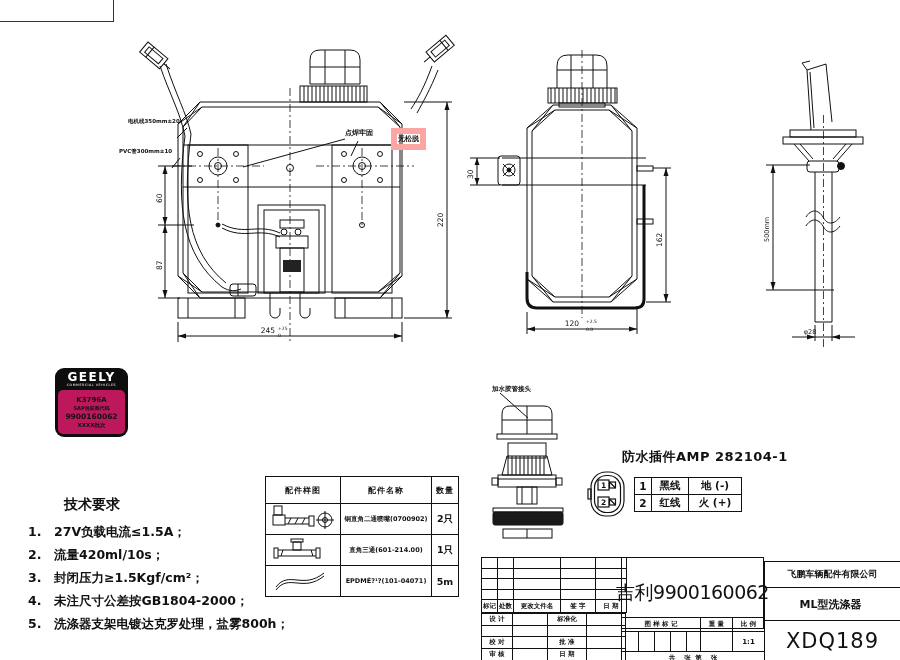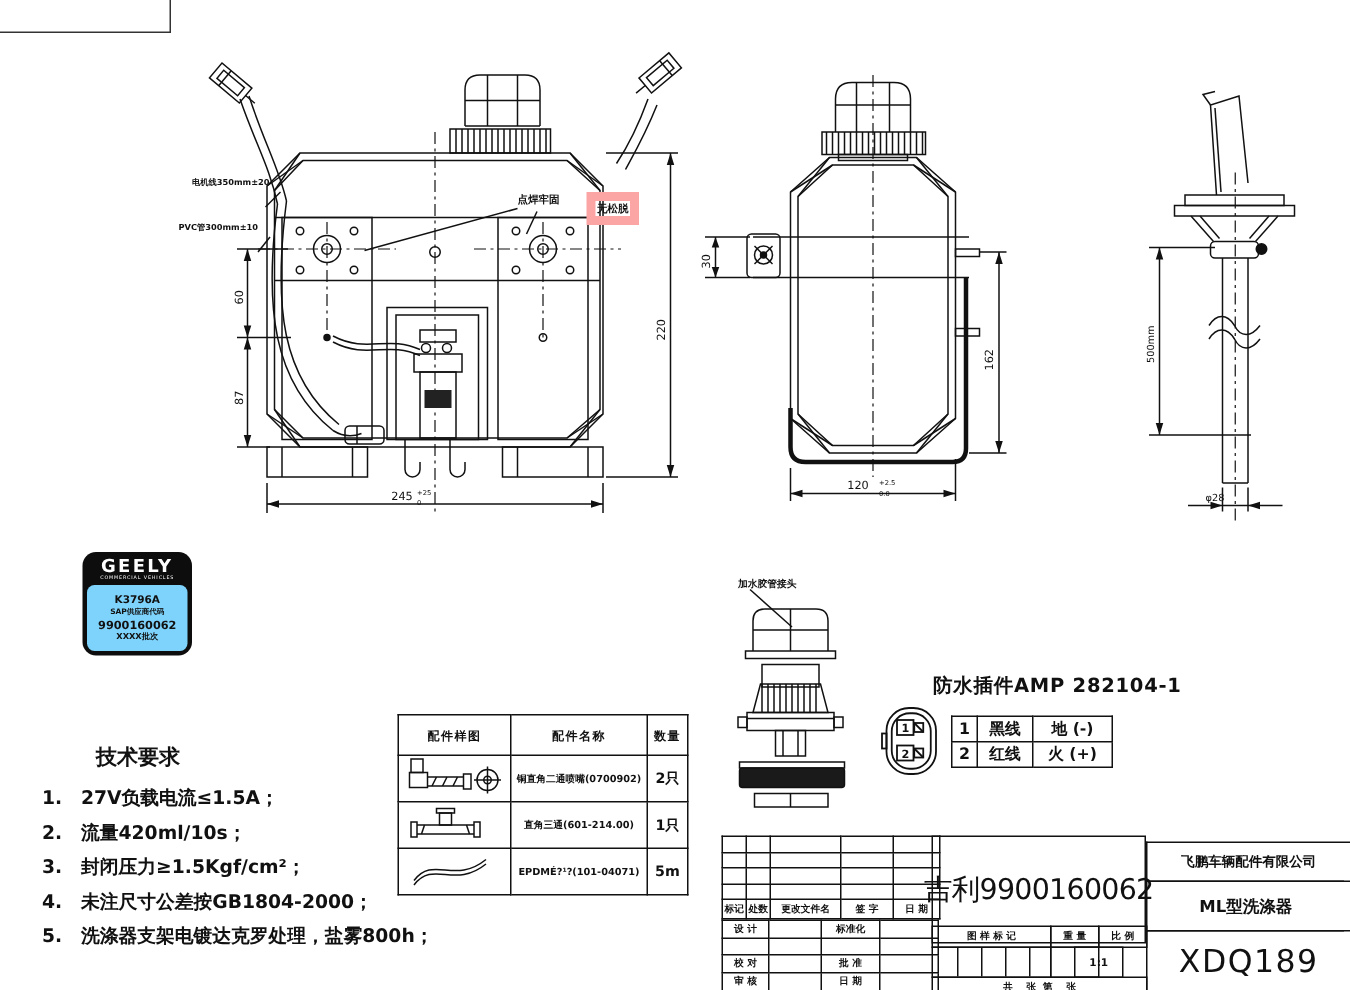--- a/index.html
+++ b/index.html
@@ -28,21 +28,21 @@
   
   .pins{position:absolute;left:634px;top:477px}
   .pins td{border:1.5px solid #111;padding:0;text-align:center;font-size:10.5px;font-weight:bold;height:16px}
   .pins .c1{width:16px}.pins .c2{width:36px}.pins .c3{width:52px}
   .conn-title{position:absolute;left:622px;top:448px;font-size:13px;font-weight:bold;letter-spacing:.5px}
   
   .geely{position:absolute;left:55px;top:368px;width:73px;height:69px;background:#0d0d0d;
          border-radius:9px;box-sizing:border-box;display:flex;flex-direction:column;padding-top:3px}
   .geely .brand{color:#fff;font-size:12px;font-weight:bold;letter-spacing:1.5px;text-align:center;line-height:12px}
   .geely .bsub{color:#fff;font-size:3.2px;letter-spacing:.6px;text-align:center;line-height:5px}
-  .geely .panel{flex:1;margin:2px 3px 3px;background:#7dd3fc;border-radius:5px;display:flex;flex-direction:column;
+  .geely .panel{flex:1;margin:2px 3px 3px;background:#be185d;border-radius:5px;display:flex;flex-direction:column;
                 justify-content:center;text-align:center;color:#111}
   .geely .l1{font-size:7px;font-weight:bold;line-height:9px}
   .geely .l2{font-size:5px;font-weight:bold;line-height:7px}
   .geely .l3{font-size:7.5px;font-weight:bold;line-height:9px}
   .geely .l4{font-size:5.5px;font-weight:bold;line-height:8px}
   
   .tblock{position:absolute;left:481px;top:557px;width:419px;height:103px;font-size:6.5px}
   .tblock table td{border:1px solid #111;padding:0;text-align:center;font-size:6.5px;font-weight:bold;white-space:nowrap;overflow:hidden}
   .cellbox{position:absolute;box-sizing:border-box;border:1px solid #111;display:flex;align-items:center;justify-content:center;white-space:nowrap}
   .weld{position:absolute;left:345px;top:128px;display:flex;gap:18px;font-size:7px;font-weight:bold}
@@ -518,21 +518,21 @@
   <div class="cellbox" style="left:251px;top:60px;width:33px;height:15px">
     <span style="font-weight:bold">比 例</span>
   </div>
   <div class="cellbox" style="left:140px;top:74px;width:80px;height:21px">
     <span style="position:absolute;left:16px;top:0;width:1px;height:100%;background:#111"></span>
     <span style="position:absolute;left:32px;top:0;width:1px;height:100%;background:#111"></span>
     <span style="position:absolute;left:48px;top:0;width:1px;height:100%;background:#111"></span>
     <span style="position:absolute;left:64px;top:0;width:1px;height:100%;background:#111"></span>
   </div>
   <div class="cellbox" style="left:219px;top:74px;width:33px;height:21px"></div>
-  <div class="cellbox" style="left:235px;top:74px;width:33px;height:21px">
+  <div class="cellbox" style="left:251px;top:74px;width:33px;height:21px">
     <span style="font-size:7px;font-weight:bold">1:1</span>
   </div>
   <div class="cellbox" style="left:140px;top:94px;width:144px;height:14px">
     <span style="font-weight:bold;white-space:pre">共    张  第    张</span>
   </div>
 
   <div class="cellbox" style="left:283px;top:4px;width:136px;height:27px;border-right:none">
     <span style="font-size:9px;font-weight:bold">飞鹏车辆配件有限公司</span>
   </div>
   <div class="cellbox" style="left:283px;top:30px;width:132px;height:34px;border-right:none">

